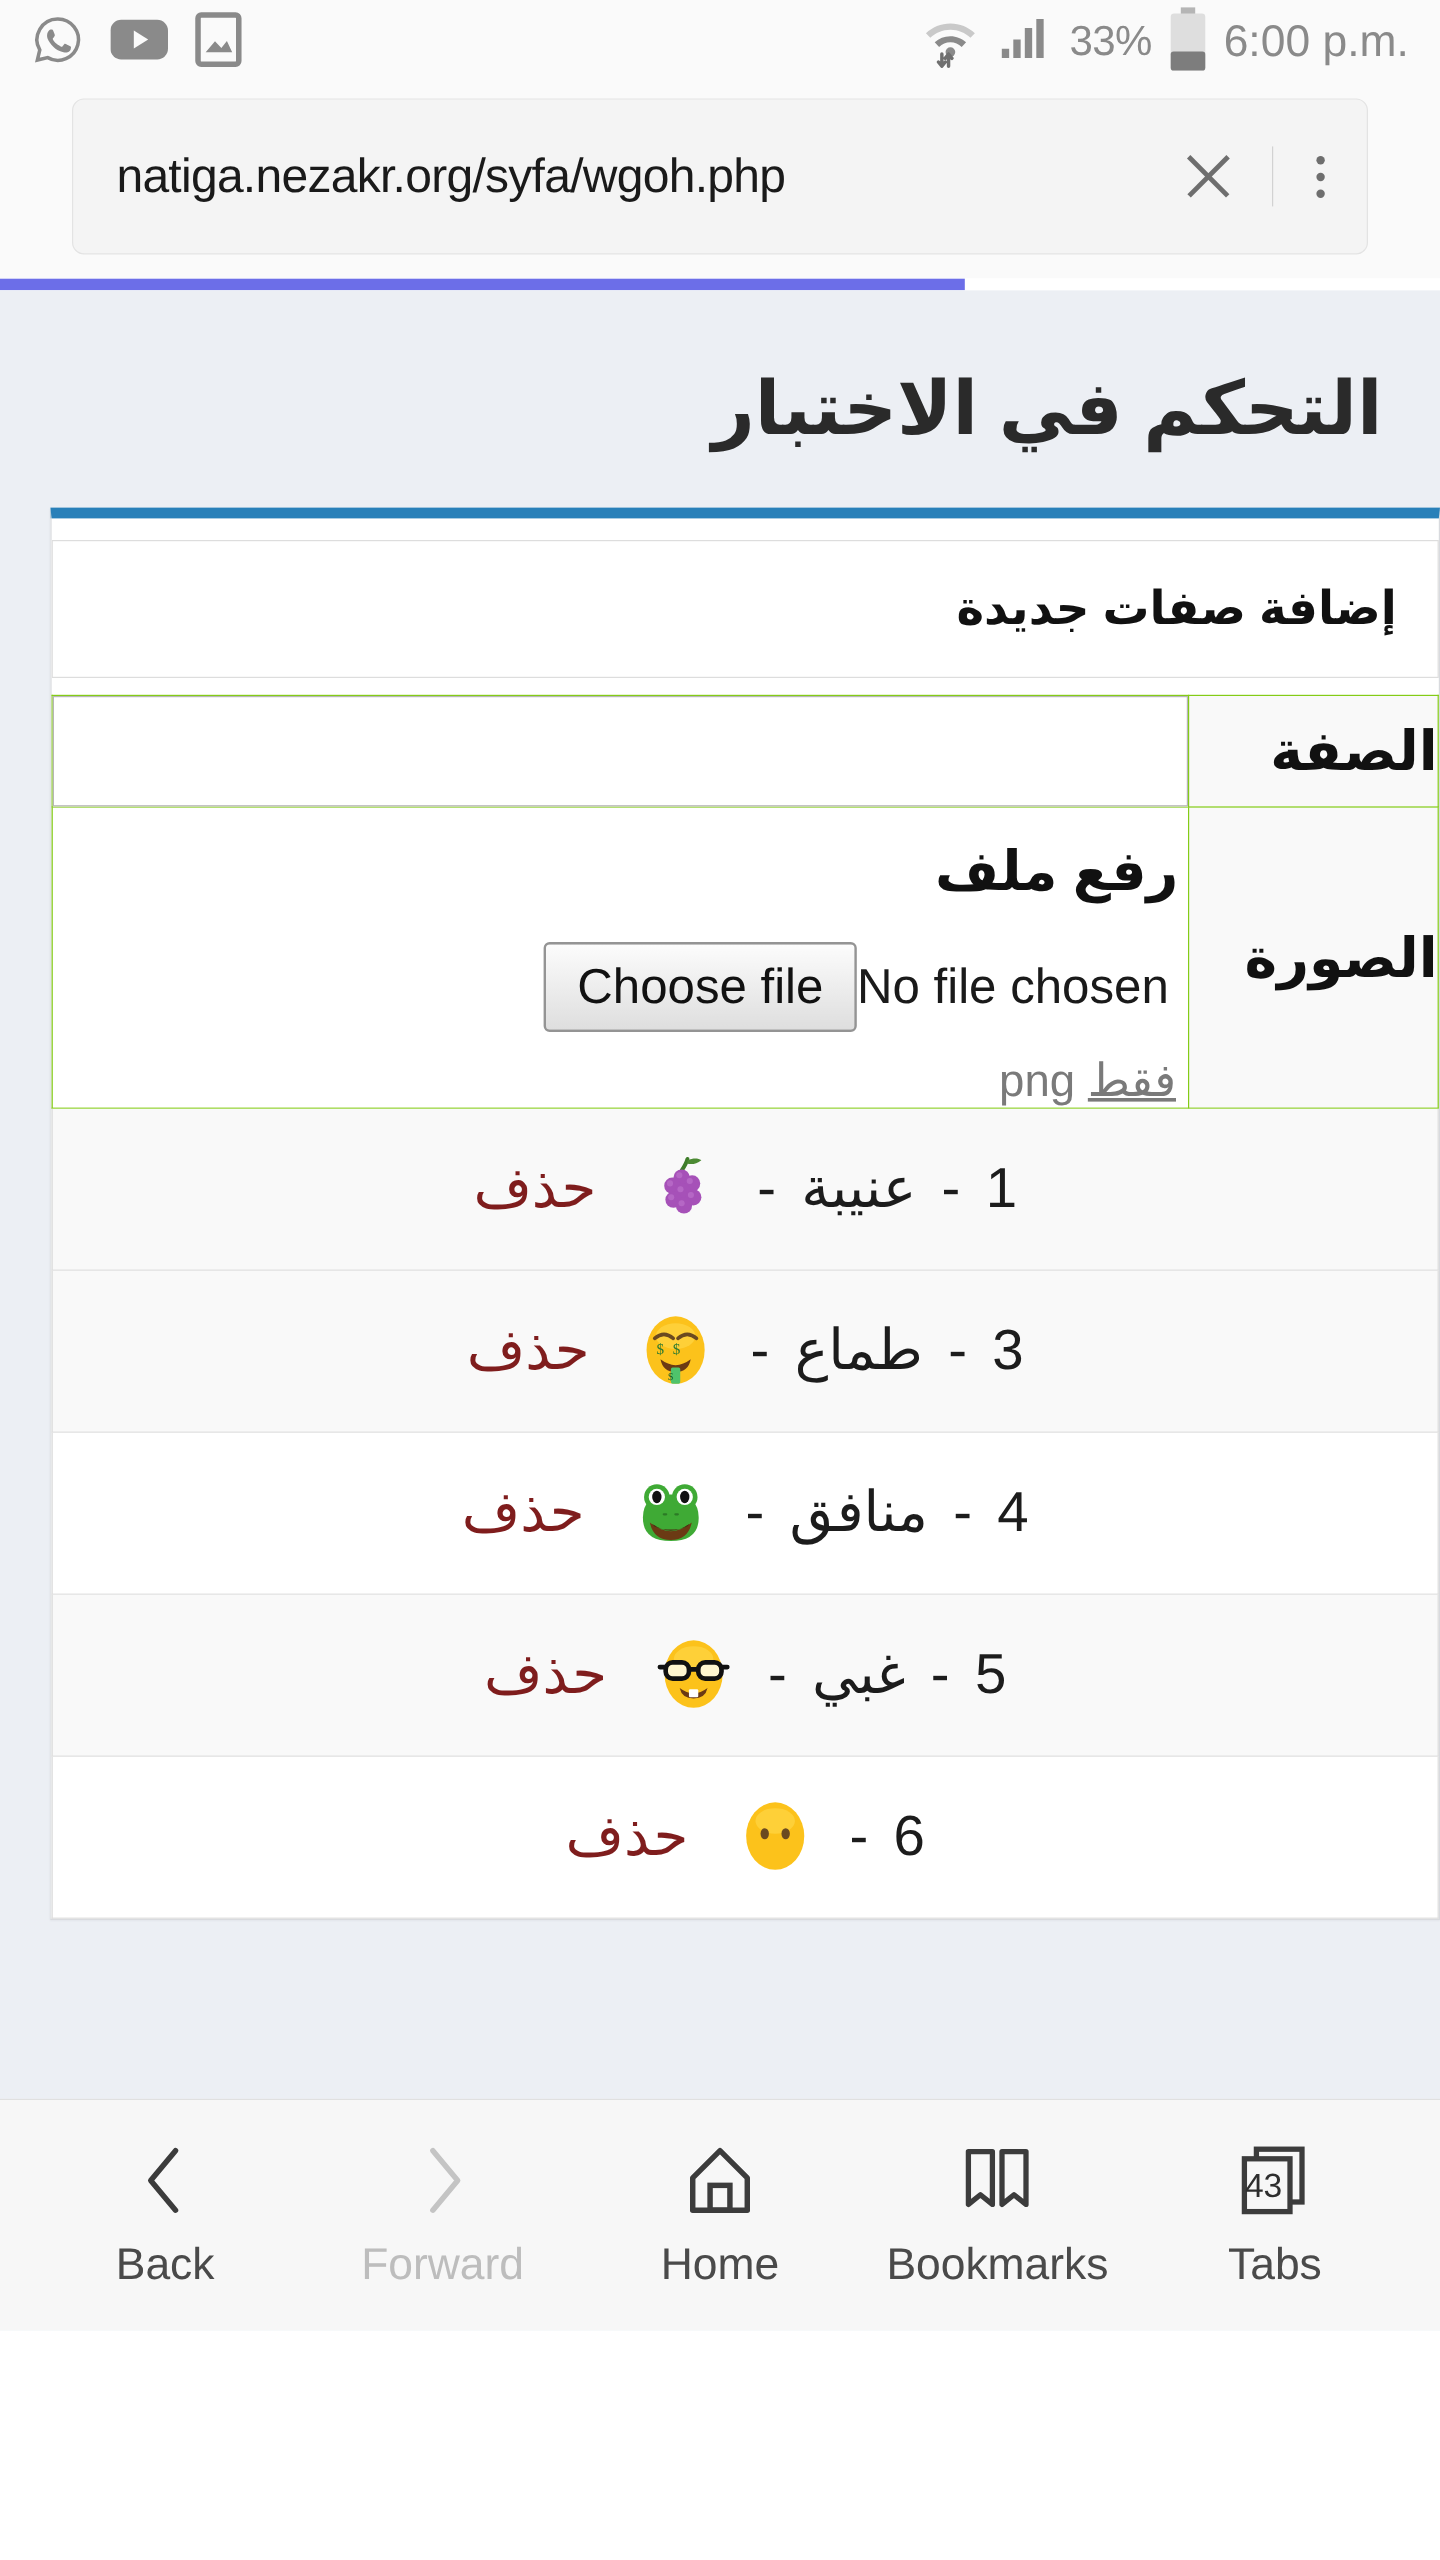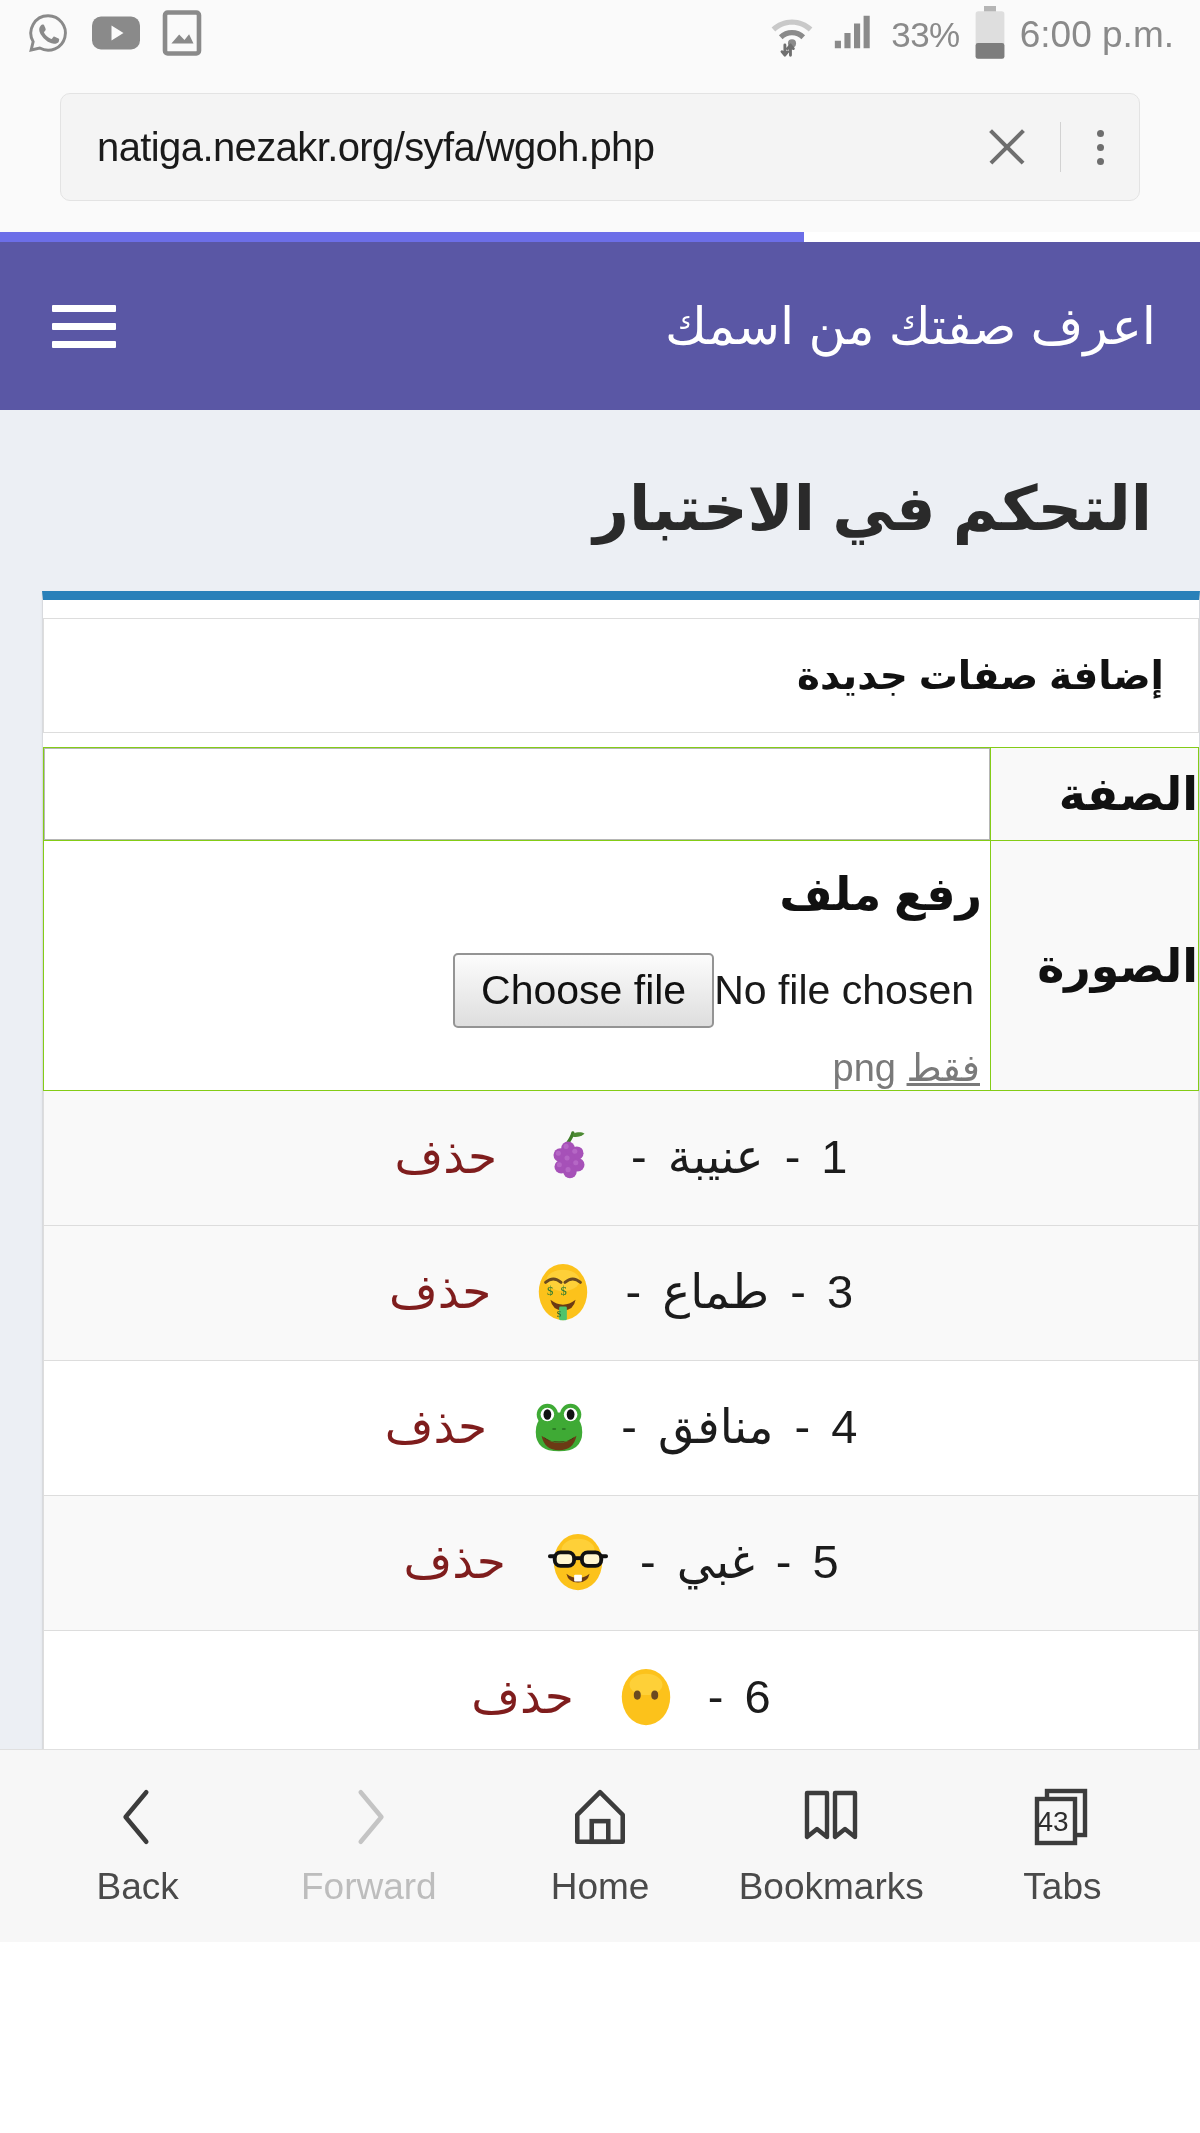--- a/index.html
+++ b/index.html
@@ -39,21 +39,21 @@
     height: 162px;
     background: #fafafa;
     display: flex;
     align-items: center;
     justify-content: center;
     direction: ltr;
     padding-bottom: 8px;
   }
   .urlbar {
     width: 1080px;
-    height: 108px;
+    height: 130px;
     background: #f4f4f4;
     border: 1px solid #e3e3e3;
     border-radius: 10px;
     display: flex;
     align-items: center;
     padding: 0 22px 0 36px;
   }
   .url-text {
     flex: 1;
     font-size: 40px;
@@ -370,28 +370,20 @@
       </span>
   </div>
 </div>
 
 <div class="progress-track">
   <div class="progress-fill" style="width: 67%;"></div>
 </div>
 
 <div class="page">
 
-  <div class="appbar">
-    <div class="appbar-title">اعرف صفتك من اسمك</div>
-    <div class="hamburger">
-        <i></i>
-        <i></i>
-        <i></i>
-      </div>
-  </div>
 
   <h1 class="page-heading">التحكم في الاختبار</h1>
 
   <div class="panel">
     <div class="panel-inner">
 
       <div class="panel-heading-row">
         <span class="panel-heading-text">إضافة صفات جديدة</span>
       </div>
 

